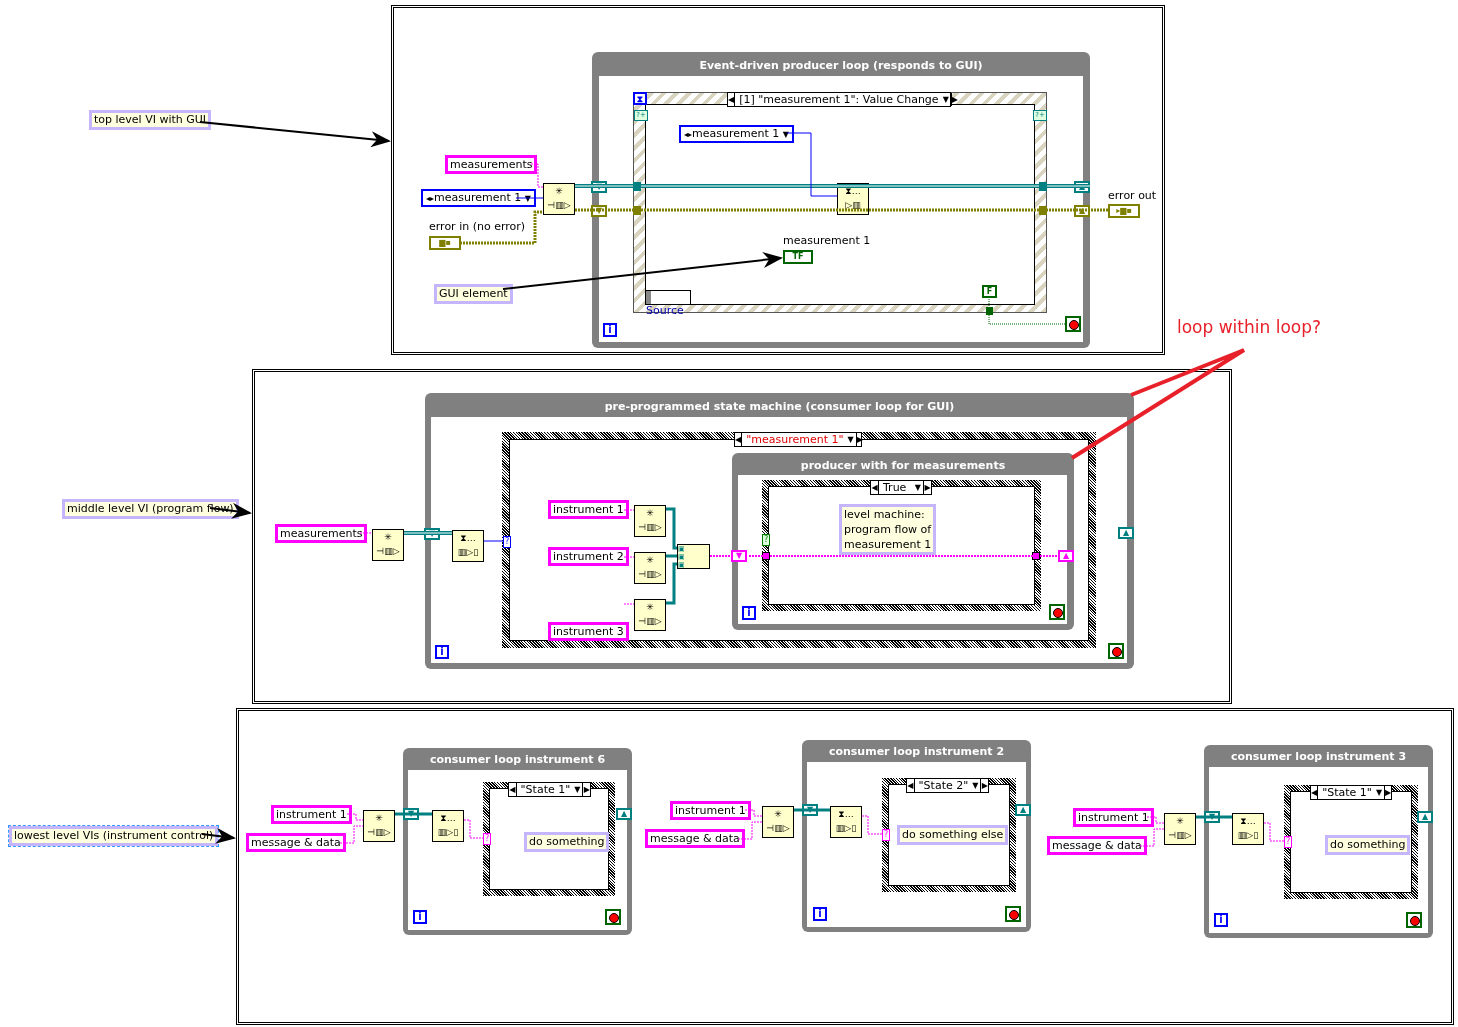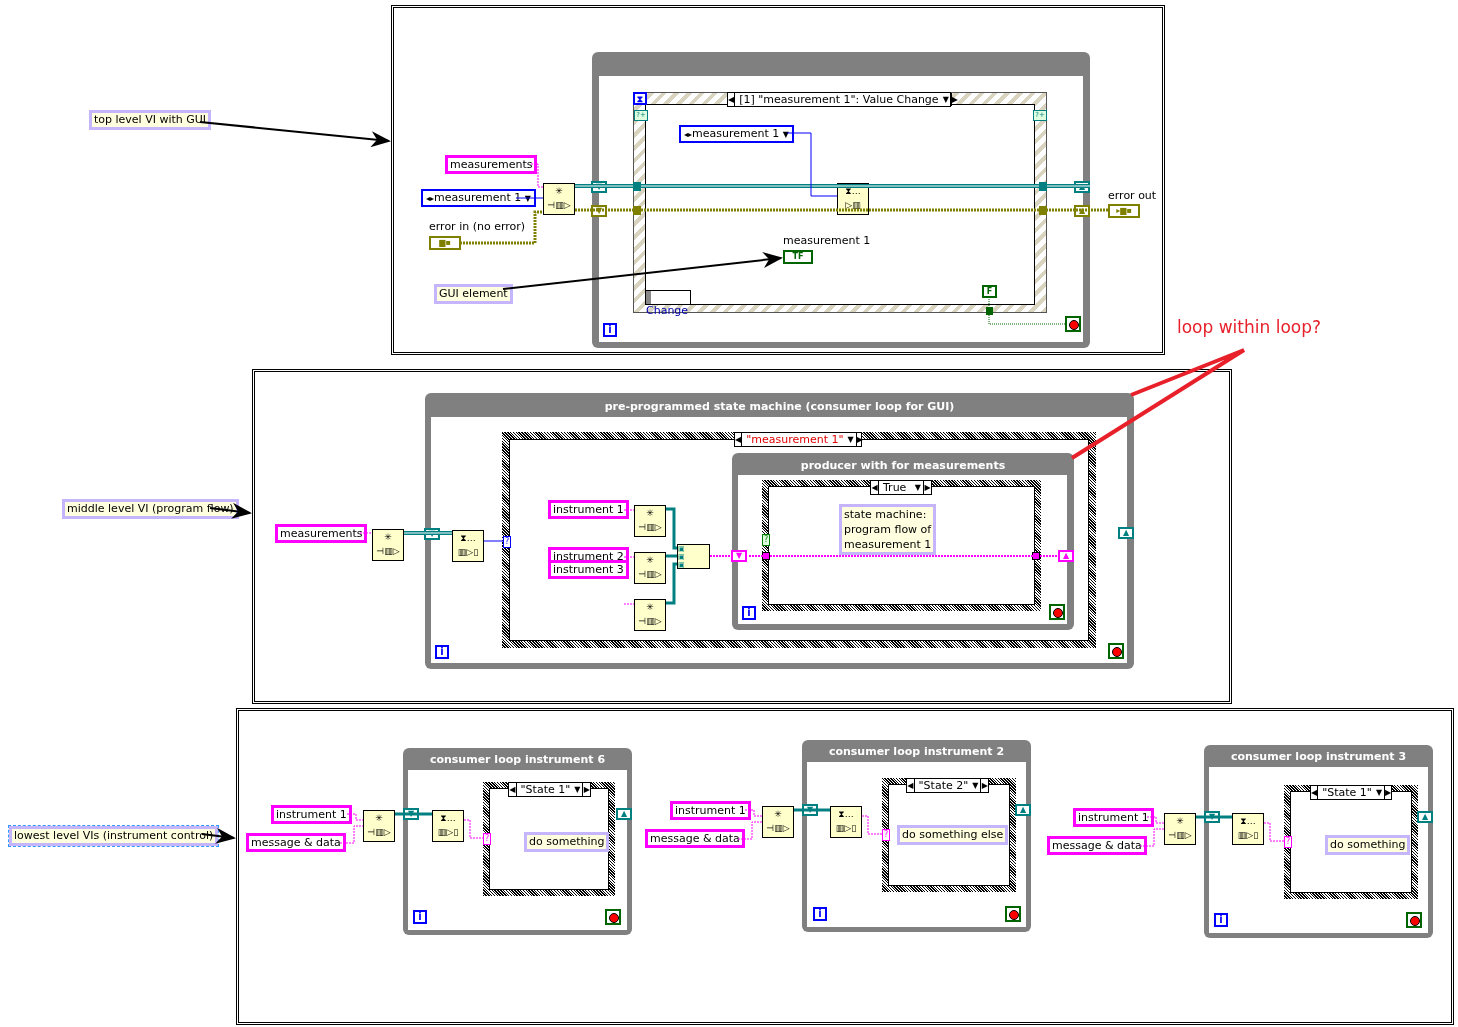--- a/index.html
+++ b/index.html
@@ -38,20 +38,21 @@
   svg.overlay { position: absolute; left: 0; top: 0; pointer-events: none; }
 </style>
 </head>
 <body>
 
 <div class="frame" style="left:391px;top:5px;width:774px;height:350px;"></div>
 
 <div class="label-yellow" style="left:89px;top:110px;">top level VI with GUI</div>
 
 <div class="loop" style="left:592px;top:52px;width:498px;height:296px;">
+  <div class="loop-title" style="top:6px;">Event-driven producer loop (responds to GUI)</div>
   <div class="loop-inner" style="left:7px;top:24px;right:7px;bottom:6px;"></div>
 </div>
 
 <div class="event-border" style="left:633px;top:92px;width:414px;height:221px;"></div>
 <div class="case-body" style="left:645px;top:104px;width:390px;height:201px;border:1px solid #000;"></div>
 
 <div class="iter" style="left:633px;top:92px;width:14px;height:13px;font-size:9px;">⧗</div>
 <div class="abs" style="left:634px;top:110px;width:14px;height:11px;border:1px solid #008080;background:#e0ffe0;font-size:7px;color:#008080;line-height:9px;text-align:center;">?+</div>
 <div class="abs" style="left:1033px;top:110px;width:14px;height:11px;border:1px solid #008080;background:#e0ffe0;font-size:7px;color:#008080;line-height:9px;text-align:center;">?+</div>
 
@@ -85,21 +86,21 @@
 
 <div class="text" style="left:1108px;top:189px;">error out</div>
 <div class="cluster" style="left:1108px;top:204px;">▸▆▪</div>
 
 <div class="text" style="left:783px;top:234px;">measurement 1</div>
 <div class="abs" style="left:783px;top:250px;width:30px;height:14px;border:2px solid #006400;font-size:8px;font-weight:bold;color:#006400;text-align:center;line-height:10px;background:#fff;">TF</div>
 
 <div class="label-yellow" style="left:434px;top:284px;">GUI element</div>
 
 <div class="abs" style="left:645px;top:290px;width:46px;height:15px;border:1px solid #000;background:#fff;font-size:11px;color:#0000aa;line-height:13px;">
-  <span style="display:inline-block;width:5px;height:13px;background:#888;margin-right:2px;vertical-align:top;"></span><span>Change</span>
+  <span style="display:inline-block;width:5px;height:13px;background:#888;margin-right:2px;vertical-align:top;"></span><span>Source</span>
 </div>
 
 <div class="abs" style="left:982px;top:285px;width:15px;height:13px;border:2px solid #006400;background:#fff;font-size:8px;font-weight:bold;color:#006400;text-align:center;line-height:9px;">F</div>
 
 <div class="iter" style="left:603px;top:323px;">i</div>
 <div class="stop" style="left:1065px;top:316px;"></div>
 
 <div class="frame" style="left:252px;top:369px;width:980px;height:335px;"></div>
 <div class="label-yellow" style="left:62px;top:499px;">middle level VI (program flow)</div>
 
@@ -119,21 +120,21 @@
 </div>
 
 <div class="ctrl-pink" style="left:275px;top:524px;">measurements</div>
 <div class="node" style="left:372px;top:529px;">✳<br>⊣▥▷</div>
 <div class="tunnel" style="left:424px;top:528px;">▼</div>
 <div class="node" style="left:452px;top:530px;">⧗…<br>▥▷▯</div>
 <div class="abs" style="left:503px;top:536px;width:8px;height:12px;border:1px solid #0000ff;background:#fff;font-size:8px;line-height:10px;color:#0000ff;text-align:center;">?</div>
 
 <div class="ctrl-pink" style="left:548px;top:500px;">instrument 1</div>
 <div class="ctrl-pink" style="left:548px;top:547px;">instrument 2</div>
-<div class="ctrl-pink" style="left:548px;top:560px;">instrument 3</div>
+<div class="ctrl-pink" style="left:548px;top:622px;">instrument 3</div>
 <div class="node" style="left:634px;top:505px;">✳<br>⊣▥▷</div>
 <div class="node" style="left:634px;top:552px;">✳<br>⊣▥▷</div>
 <div class="node" style="left:634px;top:599px;">✳<br>⊣▥▷</div>
 <div class="abs" style="left:677px;top:544px;width:33px;height:25px;border:1px solid #000;background:#ffffcc;font-size:7px;line-height:8px;color:#008080;">▣<br>▣<br>▣</div>
 
 <div class="loop" style="left:732px;top:453px;width:342px;height:177px;">
   <div class="loop-title" style="top:5px;">producer with for measurements</div>
   <div class="loop-inner" style="left:6px;top:22px;right:7px;bottom:6px;"></div>
 </div>
 
@@ -141,21 +142,21 @@
 <div class="case-body" style="left:768px;top:486px;width:267px;height:119px;"></div>
 
 <div class="selector" style="left:870px;top:480px;width:62px;">
   <span class="arr">◀</span>
   <span class="txt">True</span>
   <span class="dd">▼</span>
   <span class="arr r">▶</span>
 </div>
 
 <div class="label-yellow" style="left:839px;top:504px;line-height:15px;">
-  <div>state machine:</div>
+  <div>level machine:</div>
   <div>program flow of</div>
   <div>measurement 1</div>
 </div>
 
 <div class="abs" style="left:762px;top:534px;width:8px;height:12px;border:1px solid #008000;background:#e0ffe0;font-size:8px;line-height:10px;color:#008000;text-align:center;">?</div>
 <div class="tunnel pink" style="left:731px;top:550px;">▼</div>
 <div class="tunnel pink" style="left:1058px;top:550px;">▲</div>
 <div class="abs" style="left:762px;top:552px;width:8px;height:8px;background:#ff00ff;border:1px solid #000;"></div>
 <div class="abs" style="left:1032px;top:552px;width:8px;height:8px;background:#ff00ff;border:1px solid #000;"></div>
 

